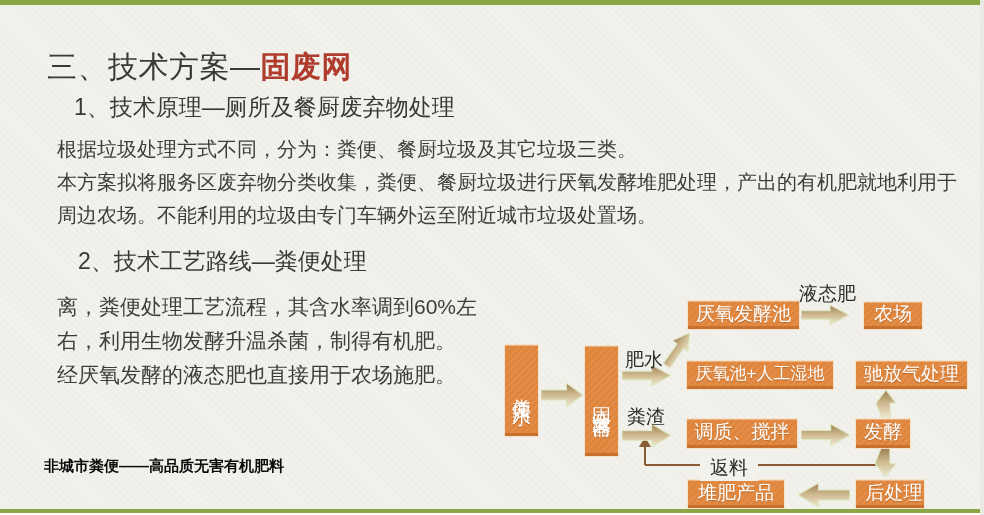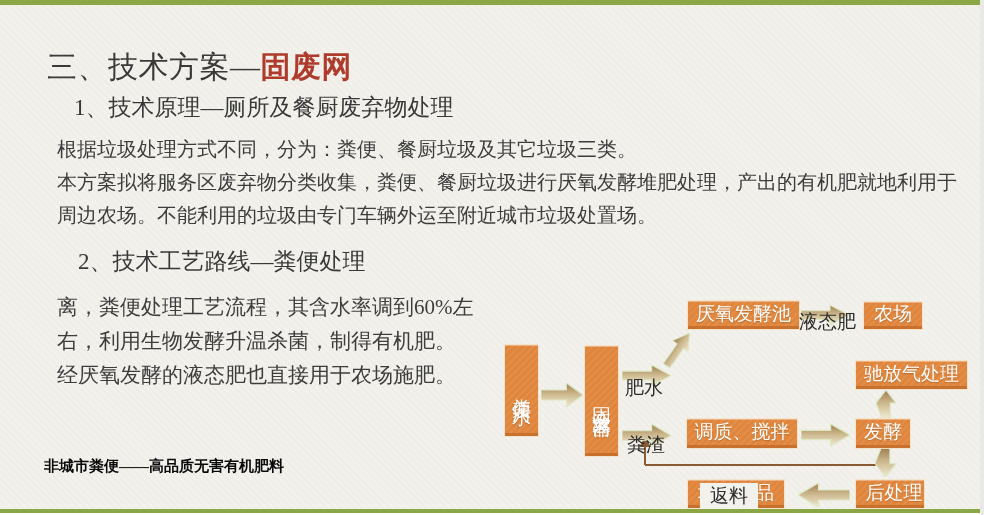--- a/index.html
+++ b/index.html
@@ -1,20 +1,20 @@
 <!DOCTYPE html>
 <html><head>
 <meta charset="utf-8">
 <style>
   html,body{margin:0;padding:0;background:#e9e9e6;}
   .slide{
     position:relative;width:980px;height:515px;overflow:hidden;
     background:#f2f1ec;
     background-image:repeating-linear-gradient(45deg,rgba(0,0,0,0.015) 0 2px,transparent 2px 5px);
-    font-family:Liberation Serif, serif;
+    font-family:Liberation Sans, sans-serif;
     color:#3c3c3c;
   }
   .top-bar{position:absolute;left:0;top:0;width:984px;height:5px;background:#8ba644;}
   .bottom-bar{position:absolute;left:0;top:509px;width:984px;height:4px;background:#8ba644;}
   .bottom-white{position:absolute;left:0;top:513px;width:984px;height:2px;background:#ffffff;}
 
   .title{position:absolute;left:47px;top:27px;font-size:30px;font-weight:400;color:#3a3a3a;letter-spacing:0.5px;}
   .title .hl{color:#ae3b2c;font-weight:700;}
 
   .sec-heading{position:absolute;font-size:23px;color:#383838;}
@@ -39,21 +39,21 @@
     display:flex;align-items:center;justify-content:center;
     text-shadow:0 1px 1px rgba(110,55,10,.35);
     box-sizing:border-box;
   }
   .fc-box-sm{font-size:17px;}
   .fc-box-v{writing-mode:vertical-rl;text-orientation:upright;letter-spacing:3px;}
 
   .fc-arrow{position:absolute;z-index:2;}
   .fc-arrow svg{display:block;width:100%;height:100%;}
 
-  .fc-label{position:absolute;z-index:4;font-size:19px;color:#2c2c2c;white-space:nowrap;margin-top:28px;}
+  .fc-label{position:absolute;z-index:4;font-size:19px;color:#2c2c2c;white-space:nowrap;}
 
   .ret-h{position:absolute;z-index:1;left:645px;top:464px;width:238px;height:2px;background:#8a5a33;}
   .ret-v{position:absolute;z-index:1;left:644px;top:446px;width:2px;height:19px;background:#8a5a33;}
   .ret-head{position:absolute;z-index:1;left:639px;top:437px;width:0;height:0;
     border-left:6px solid transparent;border-right:6px solid transparent;border-bottom:10px solid #8a5a33;}
   .ret-label{left:700px;top:455px;background:#f2f1ec;padding:0 10px;}
 
   .defs-svg{position:absolute;width:0;height:0;}
 </style>
 </head>
@@ -91,20 +91,21 @@
           <stop offset="0.45" stop-color="#cbb68c"></stop>
           <stop offset="1" stop-color="#f1ead0"></stop>
         </linearGradient>
       </defs>
     </svg>
 
     <div class="fc-box fc-box-v" style="left:505px;top:345px;width:33px;height:91px;">粪便污水</div>
     <div class="fc-box fc-box-v" style="left:585px;top:346px;width:33px;height:110px;">固液分离器</div>
     <div class="fc-box" style="left:688px;top:301px;width:111px;height:28px;">厌氧发酵池</div>
     <div class="fc-box" style="left:854px;top:302px;width:58px;height:27px;margin-left:10px;">农场</div>
+    <div class="fc-box fc-box-sm" style="left:687px;top:361px;width:146px;height:28px;">厌氧池+人工湿地</div>
     <div class="fc-box" style="left:856px;top:361px;width:111px;height:28px;">驰放气处理</div>
     <div class="fc-box" style="left:687px;top:419px;width:110px;height:29px;">调质、搅拌</div>
     <div class="fc-box" style="left:856px;top:419px;width:54px;height:29px;">发酵</div>
     <div class="fc-box" style="left:856px;top:480px;width:68px;height:28px;padding-left:8px;">后处理</div>
     <div class="fc-box" style="left:688px;top:480px;width:96px;height:28px;">堆肥产品</div>
 
     <div class="fc-arrow" style="left:541px;top:383px;width:42px;height:24px;">
       <svg viewBox="0 0 48 24" preserveAspectRatio="none">
           <polygon points="0,7 29,7 29,0 48,12 29,24 29,17 0,17" fill="url(#agrad)" stroke="#dce8c2" stroke-width="1.2"></polygon>
         </svg>

